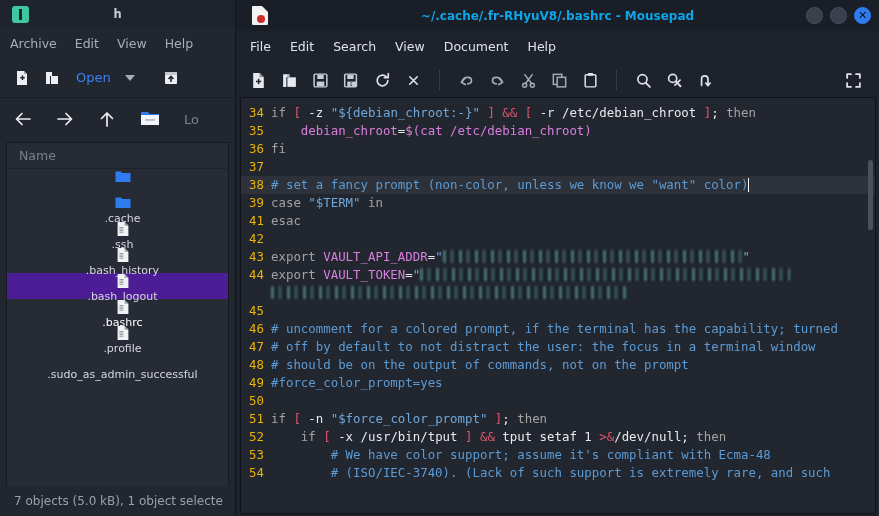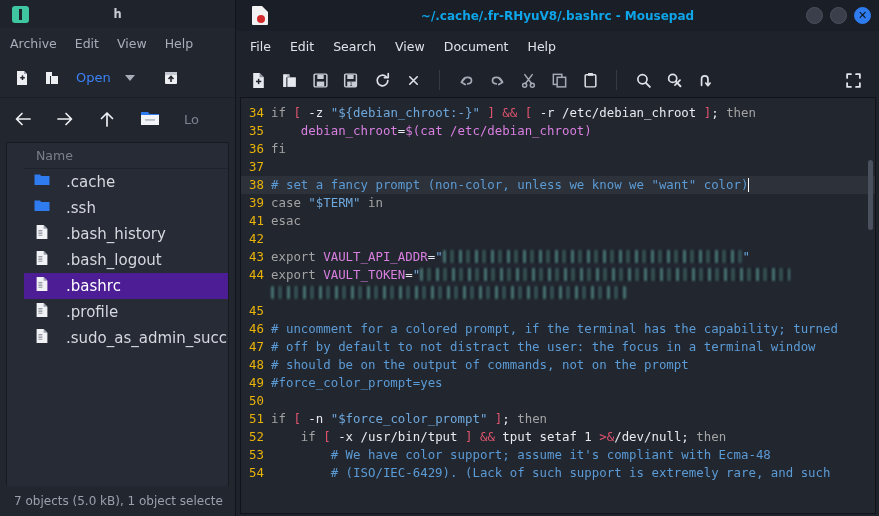--- a/index.html
+++ b/index.html
@@ -60,31 +60,30 @@
     height: 42px; display: flex; align-items: center;
     padding: 0 14px; gap: 24px; background: #22262f;
   }
   #archive-loc-label { color: #7d8290; font-size: 13px; }
   #archive-filelist {
     margin: 2px 6px 0 6px;
     height: 374px;
     background: #272b35;
     border: 1px solid #171a21;
     overflow: hidden;
-    padding-left: 17px;
   }
   #archive-col-header {
     height: 26px; display: flex; align-items: center;
     padding-left: 12px; color: #7a7f8c; font-size: 12.5px;
     background: #272b35; border-bottom: 1px solid #1e222b;
   }
   .file-row {
     height: 26px; display: flex; align-items: center;
-    padding-left: 10px; gap: 16px;
-    color: #d5d8de; font-size: 15px;
+    padding-left: 10px; gap: 24px;
+    color: #d5d8de; font-size: 11px; flex-direction: column;
   }
   .file-row.selected { background: #4c1d95; color: #ffffff; }
   .ficon { width: 16px; height: 16px; flex: 0 0 16px; }
   #archive-statusbar {
     position: absolute; bottom: 0; left: 0; width: 235px; height: 30px;
     display: flex; align-items: center; padding-left: 14px;
     color: #9aa0ac; font-size: 12px; background: #22262f;
     white-space: nowrap; overflow: hidden;
   }
 
@@ -481,18 +480,18 @@
           <div class="code-line"><span class="lnum">44</span><span class="ltext"><span class="kw">export </span><span class="var">VAULT_TOKEN</span><span class="fn">=</span><span class="str">"</span><span class="redact" style="width: 370px;"></span><span class="redact" style="width: 355px;"></span></span></div>
           <div class="code-line"><span class="lnum">45</span><span class="ltext"></span></div>
           <div class="code-line"><span class="lnum">46</span><span class="ltext"><span class="cmt"># uncomment for a colored prompt, if the terminal has the capability; turned</span></span></div>
           <div class="code-line"><span class="lnum">47</span><span class="ltext"><span class="cmt"># off by default to not distract the user: the focus in a terminal window</span></span></div>
           <div class="code-line"><span class="lnum">48</span><span class="ltext"><span class="cmt"># should be on the output of commands, not on the prompt</span></span></div>
           <div class="code-line"><span class="lnum">49</span><span class="ltext"><span class="cmt">#force_color_prompt=yes</span></span></div>
           <div class="code-line"><span class="lnum">50</span><span class="ltext"></span></div>
           <div class="code-line"><span class="lnum">51</span><span class="ltext"><span class="kw">if </span><span class="op">[</span><span class="fn"> -n </span><span class="str">"$force_color_prompt"</span><span class="fn"> </span><span class="op">]</span><span class="fn">; </span><span class="kw">then</span></span></div>
           <div class="code-line"><span class="lnum">52</span><span class="ltext"><span class="fn">    </span><span class="kw">if </span><span class="op">[</span><span class="fn"> -x </span><span class="fn">/usr/bin/tput </span><span class="op">]</span><span class="fn"> </span><span class="op">&amp;&amp;</span><span class="fn"> tput setaf 1 </span><span class="op">&gt;&amp;</span><span class="fn">/dev/null</span><span class="fn">; </span><span class="kw">then</span></span></div>
           <div class="code-line"><span class="lnum">53</span><span class="ltext"><span class="cmt">        # We have color support; assume it's compliant with Ecma-48</span></span></div>
-          <div class="code-line"><span class="lnum">54</span><span class="ltext"><span class="cmt">        # (ISO/IEC-6429). (Lack of such support is extremely rare, and such</span></span></div>
+          <div class="code-line"><span class="lnum">54</span><span class="ltext"><span class="cmt">        # (ISO/IEC-3740). (Lack of such support is extremely rare, and such</span></span></div>
         </div>
       <div id="mp-scrollbar"></div>
     </div>
   </div>
 </div>
 
 </body></html>

